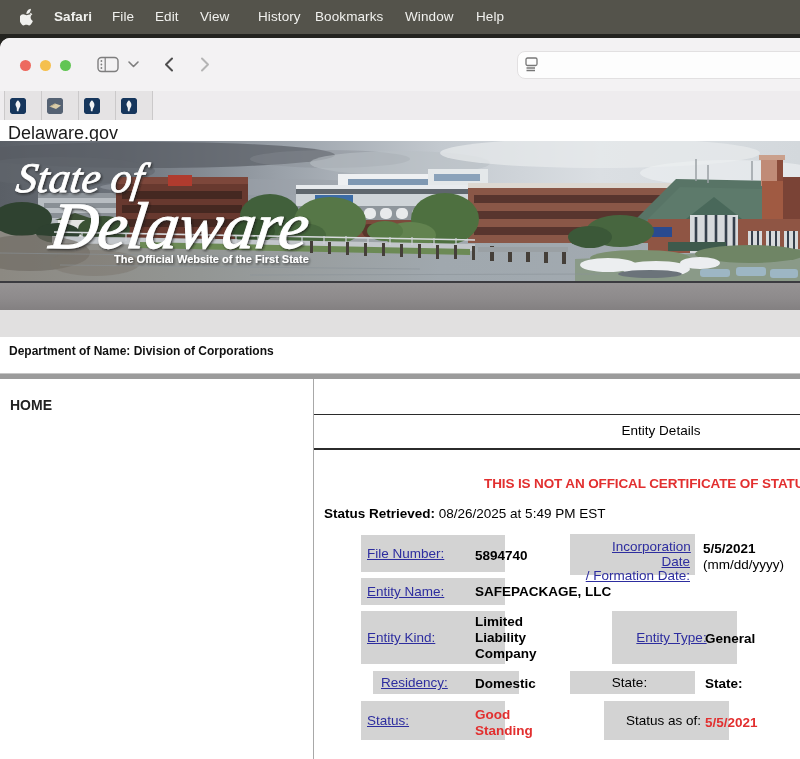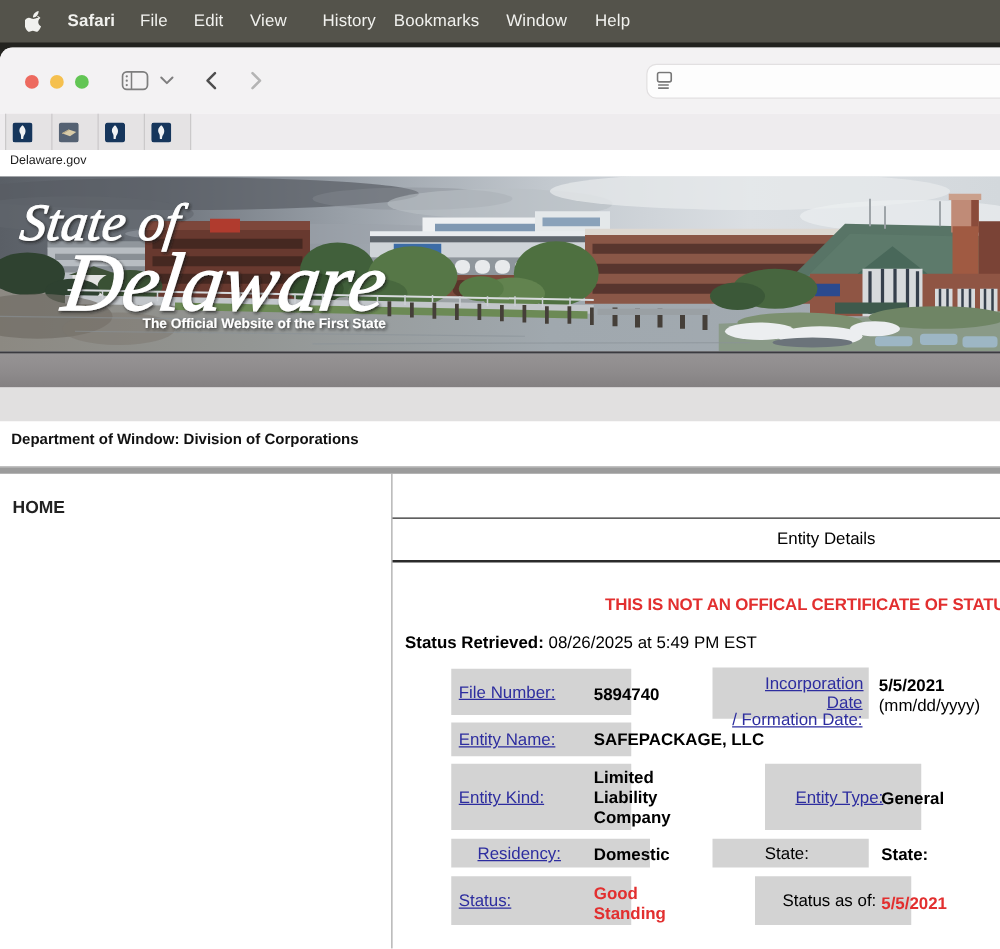--- a/index.html
+++ b/index.html
@@ -105,21 +105,21 @@
     <svg class="fav" style="left:83.5px" width="16" height="16" viewBox="0 0 16 16">
       <rect width="16" height="16" rx="2" fill="#16365c"></rect>
       <path fill="#f0f2f4" d="M8 2.2c1.2 1.1 2.3 2.6 2.4 4.3.1 1.5-.5 2.5-1 3.4-.5.9-.9 1.9-.8 3.3H6.9c-.2-1.4.1-2.6-.3-3.7-.4-1-1.1-1.8-1.1-3.2 0-1.7 1.4-3.1 2.5-4.1z"></path>
     </svg>
     <svg class="fav" style="left:120.5px" width="16" height="16" viewBox="0 0 16 16">
       <rect width="16" height="16" rx="2" fill="#16365c"></rect>
       <path fill="#f0f2f4" d="M8 2.2c1.2 1.1 2.3 2.6 2.4 4.3.1 1.5-.5 2.5-1 3.4-.5.9-.9 1.9-.8 3.3H6.9c-.2-1.4.1-2.6-.3-3.7-.4-1-1.1-1.8-1.1-3.2 0-1.7 1.4-3.1 2.5-4.1z"></path>
     </svg>
   </div>
   <div class="abs" id="sitebar">
-      <span style="position:absolute;left:8px;top:3px;font-size:10px;color:#1a1a1a">Delaware.gov</span>
+      <span style="position:absolute;left:8px;top:3px;font-size:18px;color:#1a1a1a">Delaware.gov</span>
     </div>
   <div class="abs" id="banner">
   <svg width="800" height="140" viewBox="0 0 800 140">
     <defs>
       <linearGradient id="sky" x1="0" y1="0" x2="1" y2="0">
         <stop offset="0" stop-color="#5a5f66"></stop>
             <stop offset=".15" stop-color="#6d737b"></stop>
         <stop offset=".35" stop-color="#9aa1a9"></stop>
             <stop offset=".55" stop-color="#c3c9cf"></stop>
         <stop offset=".75" stop-color="#dbdfe3"></stop>
@@ -329,41 +329,41 @@
     <g fill="#ffffff" filter="url(#ds)">
       <text x="22" y="51" font-family="Liberation Serif, serif" font-style="italic" font-size="42" stroke="#ffffff" stroke-width=".8" transform="skewX(-8)">State of</text>
       <text x="63" y="107" font-family="Liberation Serif, serif" font-style="italic" font-size="66" stroke="#ffffff" stroke-width="1" transform="skewX(-8)">Delaware</text>
       <text x="114" y="121.5" font-family="Liberation Sans, sans-serif" font-weight="bold" font-size="11">The Official Website of the First State</text>
     </g>
   </svg>
   </div>
   <div class="abs" id="darkline"></div>
   <div class="abs" id="gradbar"></div>
   <div class="abs" id="lightband"></div>
-  <span class="abs" id="dept">Department of Window: Division of Corporations</span>
+  <span class="abs" id="dept">Department of Name: Division of Corporations</span>
   <div class="abs" id="graybar2"></div>
   <div class="abs" id="content">
     <div class="abs" id="vline"></div>
     <span class="abs" id="home">HOME</span>
     <div class="hline" style="top:34.5px"></div>
     <div class="hline" style="top:69px"></div>
     <span class="abs" id="edtitle">Entity Details</span>
     <span class="abs" id="redwarn">THIS IS NOT AN OFFICAL CERTIFICATE OF STATUS</span>
     <span class="abs" id="statusline"><b>Status Retrieved:</b> 08/26/2025 at 5:49 PM EST</span>
     <div class="gcell glabel" style="left:319px;top:156px;width:138px;height:37px;line-height:37px;padding-left:6px">File Number:</div>
     <span class="val" style="left:475px;top:169px">5894740</span>
     <div class="gcell" style="left:570px;top:155px;width:120px;height:35px;padding:6px 5px 0 0;text-align:right;line-height:14.5px"><span class="glabel">Incorporation Date<br>/ Formation Date:</span></div>
     <span class="val" style="left:703px;top:162px">5/5/2021<br><span style="font-weight:normal">(mm/dd/yyyy)</span></span>
     <div class="gcell glabel" style="left:319px;top:199px;width:138px;height:27px;line-height:27px;padding-left:6px">Entity Name:</div>
     <span class="val" style="left:475px;top:205px">SAFEPACKAGE, LLC</span>
     <div class="gcell glabel" style="left:319px;top:232px;width:138px;height:53px;line-height:53px;padding-left:6px">Entity Kind:</div>
     <span class="val" style="left:475px;top:235px;line-height:16px">Limited<br>Liability<br>Company</span>
     <div class="gcell glabel gright" style="left:570px;top:232px;width:119px;height:53px;line-height:53px;padding-right:6px">Entity Type:</div>
     <span class="val" style="left:705px;top:252px">General</span>
-    <div class="gcell glabel" style="left:319px;top:292px;width:138px;height:23px;line-height:23px;padding-left:21px">Residency:</div>
+    <div class="gcell glabel" style="left:331px;top:292px;width:138px;height:23px;line-height:23px;padding-left:8px">Residency:</div>
     <span class="val" style="left:475px;top:297px">Domestic</span>
     <div class="gcell gright" style="left:570px;top:292px;width:119px;height:23px;line-height:23px;padding-right:6px">State:</div>
     <span class="val" style="left:705px;top:297px">State:</span>
     <div class="gcell glabel" style="left:319px;top:322px;width:138px;height:39px;line-height:39px;padding-left:6px">Status:</div>
     <span class="val red" style="left:475px;top:328px">Good<br>Standing</span>
     <div class="gcell gright" style="left:604px;top:322px;width:119px;height:39px;line-height:39px;padding-right:6px">Status as of:</div>
     <span class="val red" style="left:705px;top:336px">5/5/2021</span>
 
   </div>
 </div>

